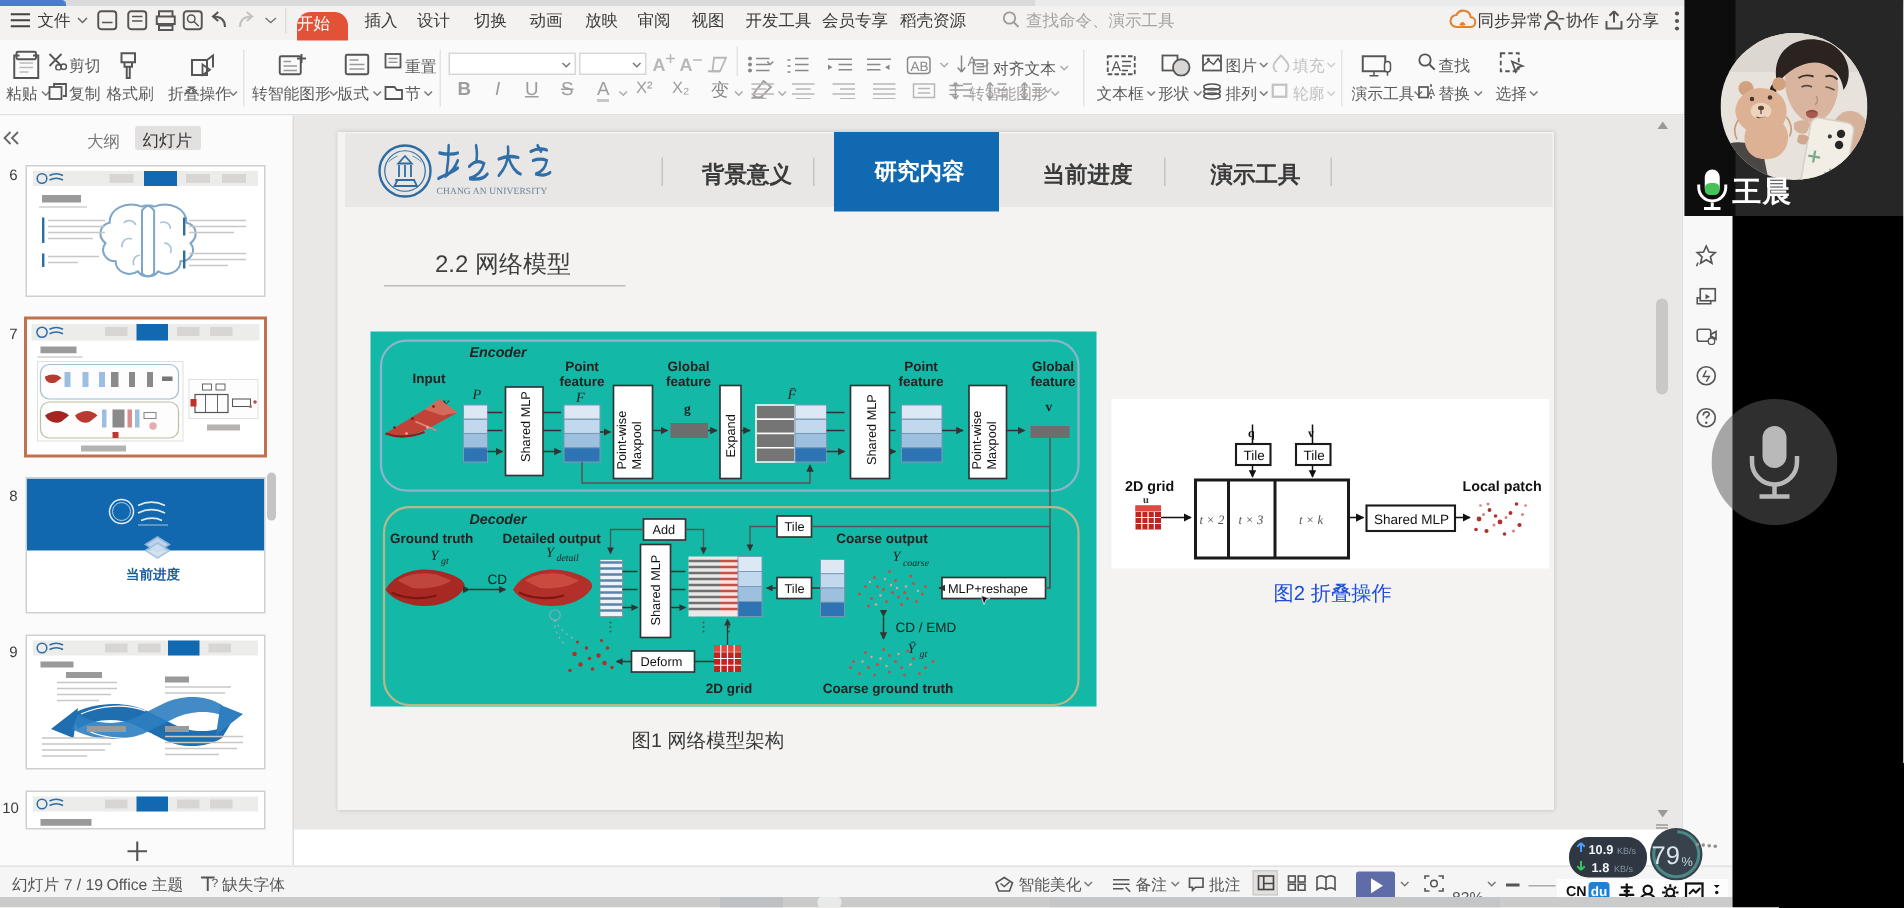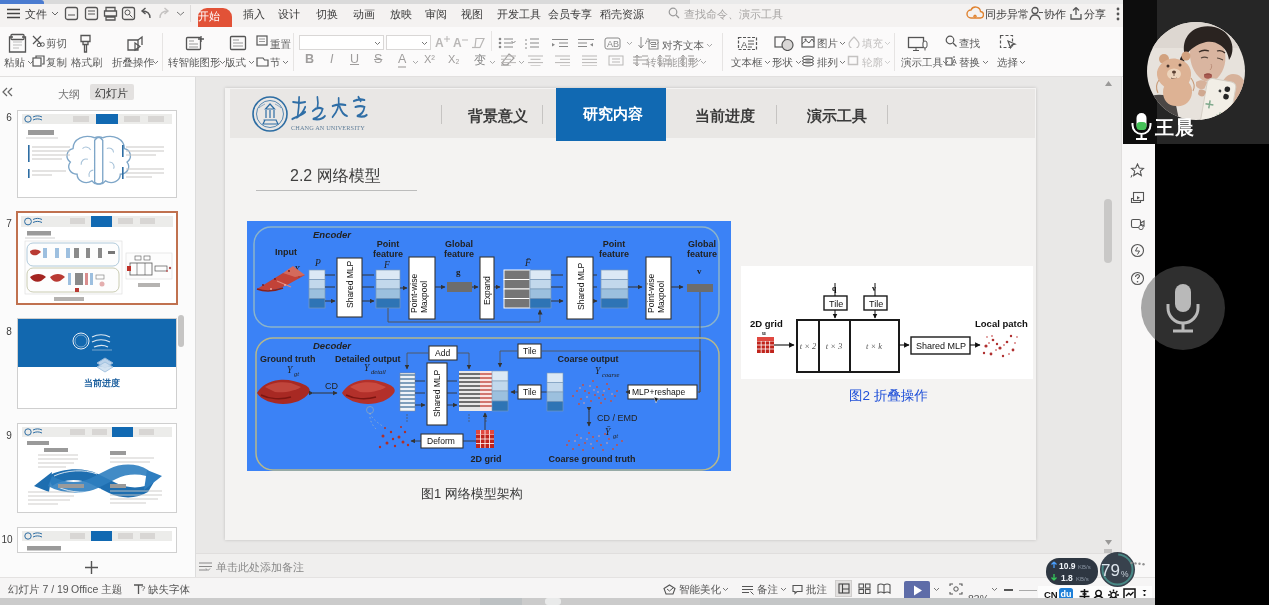--- a/index.html
+++ b/index.html
@@ -567,21 +567,21 @@
     <div class="abs" style="left:331px;top:0px;width:110px;height:53px;background:#1169b2"></div>
     <div class="abs" style="left:358px;top:17px;color:#fff;font-size:15px;font-weight:bold">研究内容</div>
     <div class="abs" style="left:470px;top:19px;width:60px;font-size:15px;font-weight:bold;color:#3a3a3a">当前进度</div>
     <div class="abs" style="left:551px;top:17px;width:1px;height:19px;background:#c6c4c2"></div>
     <div class="abs" style="left:582px;top:19px;width:60px;font-size:15px;font-weight:bold;color:#3a3a3a">演示工具</div>
     <div class="abs" style="left:662px;top:17px;width:1px;height:19px;background:#c6c4c2"></div>
 
     <div class="abs" style="left:65px;top:78px;font-size:16px;font-weight:normal;color:#3f3f3f">2.2 网络模型</div>
     <div class="abs" style="left:31px;top:102px;width:161px;height:1px;background:#bcbcbc"></div>
 
-    <div class="abs" style="left:22px;top:133px;width:484px;height:250px;background:#3b82f6">
+    <div class="abs" style="left:22px;top:133px;width:484px;height:250px;background:#14b8a6">
       <svg width="484" height="250" style="position:absolute;left:0;top:0">
         <defs>
           <marker id="ar" markerWidth="6" markerHeight="6" refX="4.5" refY="2.5" orient="auto">
                 <path d="M0 0L5 2.5L0 5z" fill="#333"></path>
               </marker>
         </defs>
 
         <rect x="7" y="6" width="465" height="100" rx="17" fill="none" stroke="#8cb4ca" stroke-width="1.5"></rect>
         <text x="66" y="17" font-size="9.5" font-style="italic" font-weight="bold" fill="#222" font-family="Liberation Sans">Encoder</text>
         <text x="28" y="34" font-size="9" font-weight="bold" fill="#222" font-family="Liberation Sans">Input</text>
@@ -965,27 +965,20 @@
       </svg>
     <svg class="abs" style="left:8px;top:166px" width="15" height="15">
         <circle cx="7.5" cy="7.5" r="6" fill="none" stroke="#555" stroke-width="1.1"></circle>
         <path d="M7.5 4l-2 4h4l-2 3.5" fill="none" stroke="#555" stroke-width="1"></path>
       </svg>
     <svg class="abs" style="left:8px;top:194px" width="15" height="15">
         <circle cx="7.5" cy="7.5" r="6" fill="none" stroke="#555" stroke-width="1.1"></circle>
         <path d="M5.5 6c0-3 4-3 4-1 0 1.5-2 1.5-2 3" fill="none" stroke="#555" stroke-width="1.1"></path>
         <circle cx="7.5" cy="10.8" r=".8" fill="#555"></circle>
       </svg>
-  </div>
-  <div class="abs" id="notesbar">
-    <svg class="abs" style="left:3px;top:8px" width="14" height="9">
-        <path d="M0 1h13M0 4.5h13M0 8h8" stroke="#888" stroke-width="1.2"></path>
-        <path d="M10 6.5l2 2 2-2" stroke="#888" fill="none" transform="translate(-3,0)"></path>
-      </svg>
-    <span class="abs" style="left:20px;top:6px">单击此处添加备注</span>
   </div>
   <div class="abs" id="statusbar">
     <span class="abs" style="left:8px;top:5px">幻灯片 7 / 19</span>
     <span class="abs" style="left:71px;top:5px">Office 主题</span>
     <svg class="abs" style="left:133px;top:5px" width="13" height="11">
         <path d="M1 2h9M5.5 2v9" stroke="#555" stroke-width="1.3"></path>
         <text x="8" y="8" font-size="8" fill="#555" font-family="Liberation Sans">?</text>
       </svg>
     <span class="abs" style="left:148px;top:5px">缺失字体</span>
     <svg class="abs" style="left:663px;top:6px" width="13" height="11">

